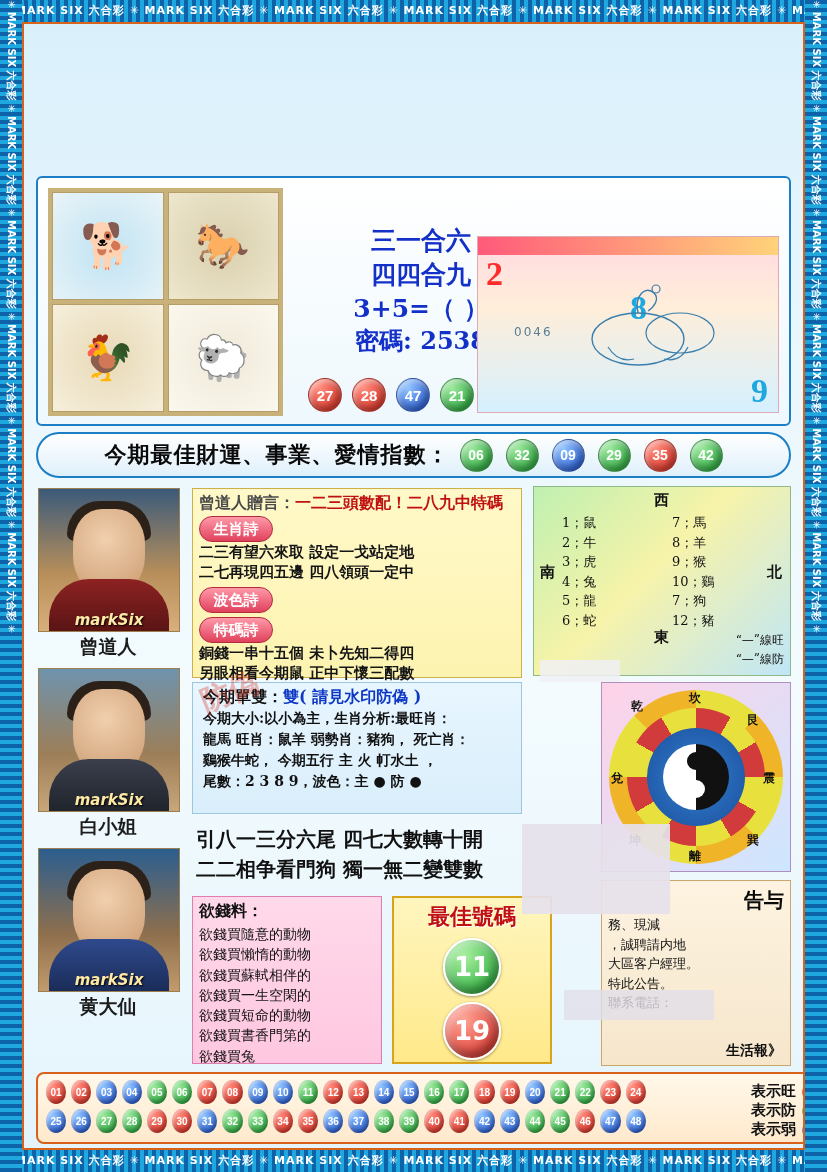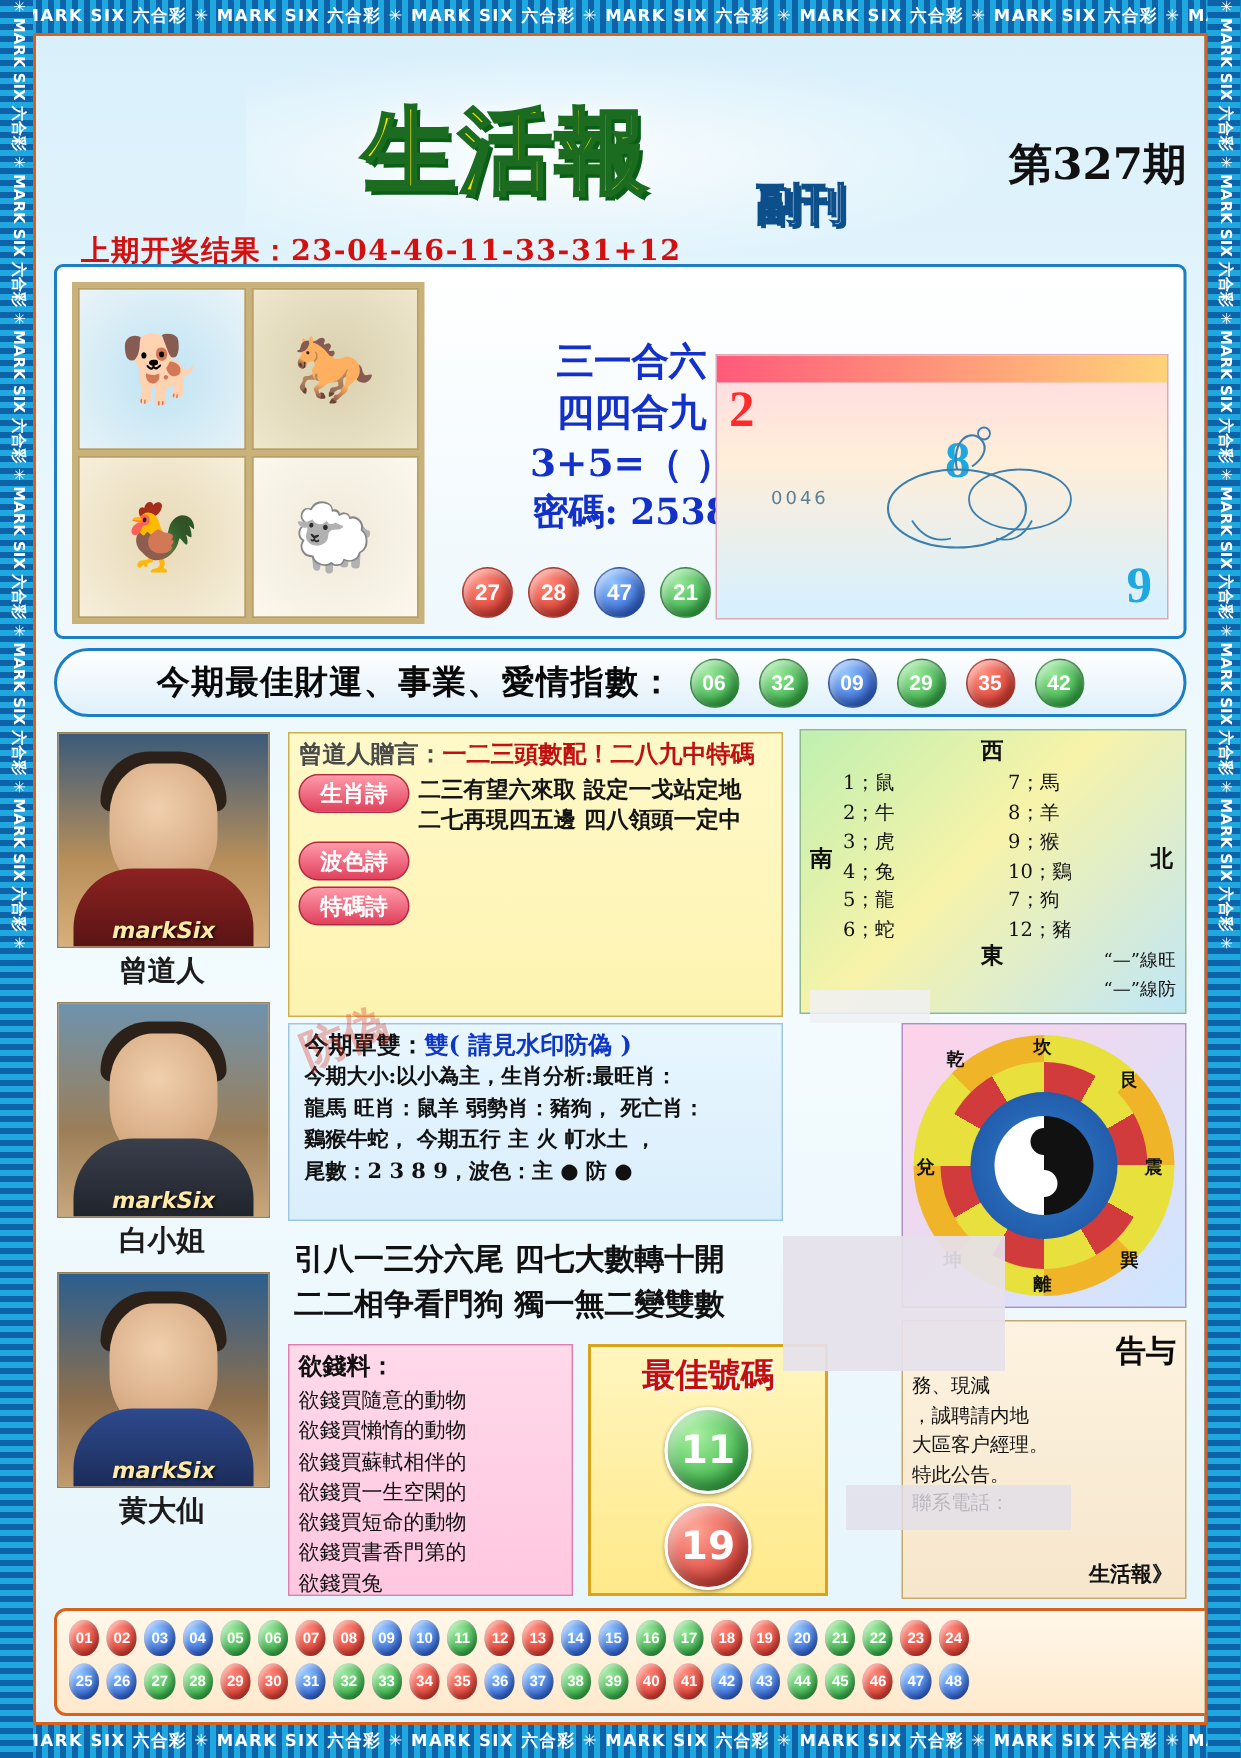--- a/index.html
+++ b/index.html
@@ -187,21 +187,21 @@
   .poem-block{
     position:absolute;left:168px;top:464px;width:330px;height:190px;
     background:linear-gradient(180deg,#fff9c9,#fdf3b0);
     border:1px solid #cfae4c;box-sizing:border-box;padding:4px 6px;
   }
   .poem-head{
     font-family:"DejaVu Serif","Liberation Serif",serif;
     font-size:16px;font-weight:bold;color:#c01111;margin-bottom:2px;
   }
   .poem-head .gray{color:#4a4a4a;}
-  .poem-row{display:flex;align-items:flex-start;margin-bottom:4px;}
+  .poem-row{display:flex;align-items:flex-start;margin-bottom:4px;flex-direction:column;}
   .tag{
     flex:0 0 auto;width:72px;height:24px;margin-right:6px;
     border-radius:13px;background:linear-gradient(180deg,#ff9aa9,#e0415c);
     color:#fff;font-size:15px;font-weight:bold;text-align:center;line-height:24px;
     font-family:"DejaVu Serif","Liberation Serif",serif;
     border:1px solid #b22a41;
   }
   .poem-lines{
     font-family:"DejaVu Serif","Liberation Serif",serif;
     font-size:15px;line-height:1.35;color:#151515;font-weight:bold;
@@ -350,27 +350,20 @@
 
   <div class="frame-left">
     <div class="vtext">✳ MARK SIX 六合彩 ✳ MARK SIX 六合彩 ✳ MARK SIX 六合彩 ✳ MARK SIX 六合彩 ✳ MARK SIX 六合彩 ✳ MARK SIX 六合彩 ✳</div>
   </div>
   <div class="frame-right">
     <div class="vtext">✳ MARK SIX 六合彩 ✳ MARK SIX 六合彩 ✳ MARK SIX 六合彩 ✳ MARK SIX 六合彩 ✳ MARK SIX 六合彩 ✳ MARK SIX 六合彩 ✳</div>
   </div>
 
   <div class="inner">
 
-    <div class="masthead">
-      <div class="mast-glow"></div>
-      <div class="mast-title">生活報</div>
-      <div class="mast-sub">副刊</div>
-      <div class="issue">第327期</div>
-      <div class="last-result">上期开奖结果：23-04-46-11-33-31+12</div>
-    </div>
 
     <div class="top-panel">
 
       <div class="anim-grid">
         <div class="anim-cell c1">
           <span class="glyph">🐕</span>
         </div>
         <div class="anim-cell c2">
           <span class="glyph">🐎</span>
         </div>
@@ -467,20 +460,24 @@
           <div>二七再現四五邊 四八領頭一定中</div>
         </div>
       </div>
 
       <div class="poem-row">
         <div class="tag">波色詩</div>
       </div>
 
       <div class="poem-row">
         <div class="tag">特碼詩</div>
+        <div class="poem-lines">
+          <div>銅錢一串十五個 未卜先知二得四</div>
+          <div>另眼相看今期鼠 正中下懷三配數</div>
+        </div>
       </div>
     </div>
 
     <div class="zodiac">
       <div class="dir n">西</div>
       <div class="dir s">南</div>
       <div class="dir e">東</div>
       <div class="dir w">北</div>
       <div class="zlist">
         <div>1；鼠</div>
@@ -617,16 +614,30 @@
           <span class="mini m-red">41</span>
           <span class="mini m-blue">42</span>
           <span class="mini m-blue">43</span>
           <span class="mini m-green">44</span>
           <span class="mini m-green">45</span>
           <span class="mini m-red">46</span>
           <span class="mini m-blue">47</span>
           <span class="mini m-blue">48</span>
         </div>
       </div>
+      <div class="legend">
+        <div>
+          <span>表示旺</span>
+          <span class="dot" style="background:radial-gradient(circle at 35% 30%,#ff8a7a,#d2241a);"></span>
+        </div>
+        <div>
+          <span>表示防</span>
+          <span class="dot" style="background:radial-gradient(circle at 35% 30%,#9ae89a,#159b2d);"></span>
+        </div>
+        <div>
+          <span>表示弱</span>
+          <span class="dot" style="background:radial-gradient(circle at 35% 30%,#8fc4ff,#1446c8);"></span>
+        </div>
+      </div>
     </div>
 
   </div>
 </div>
 
 </body></html>

